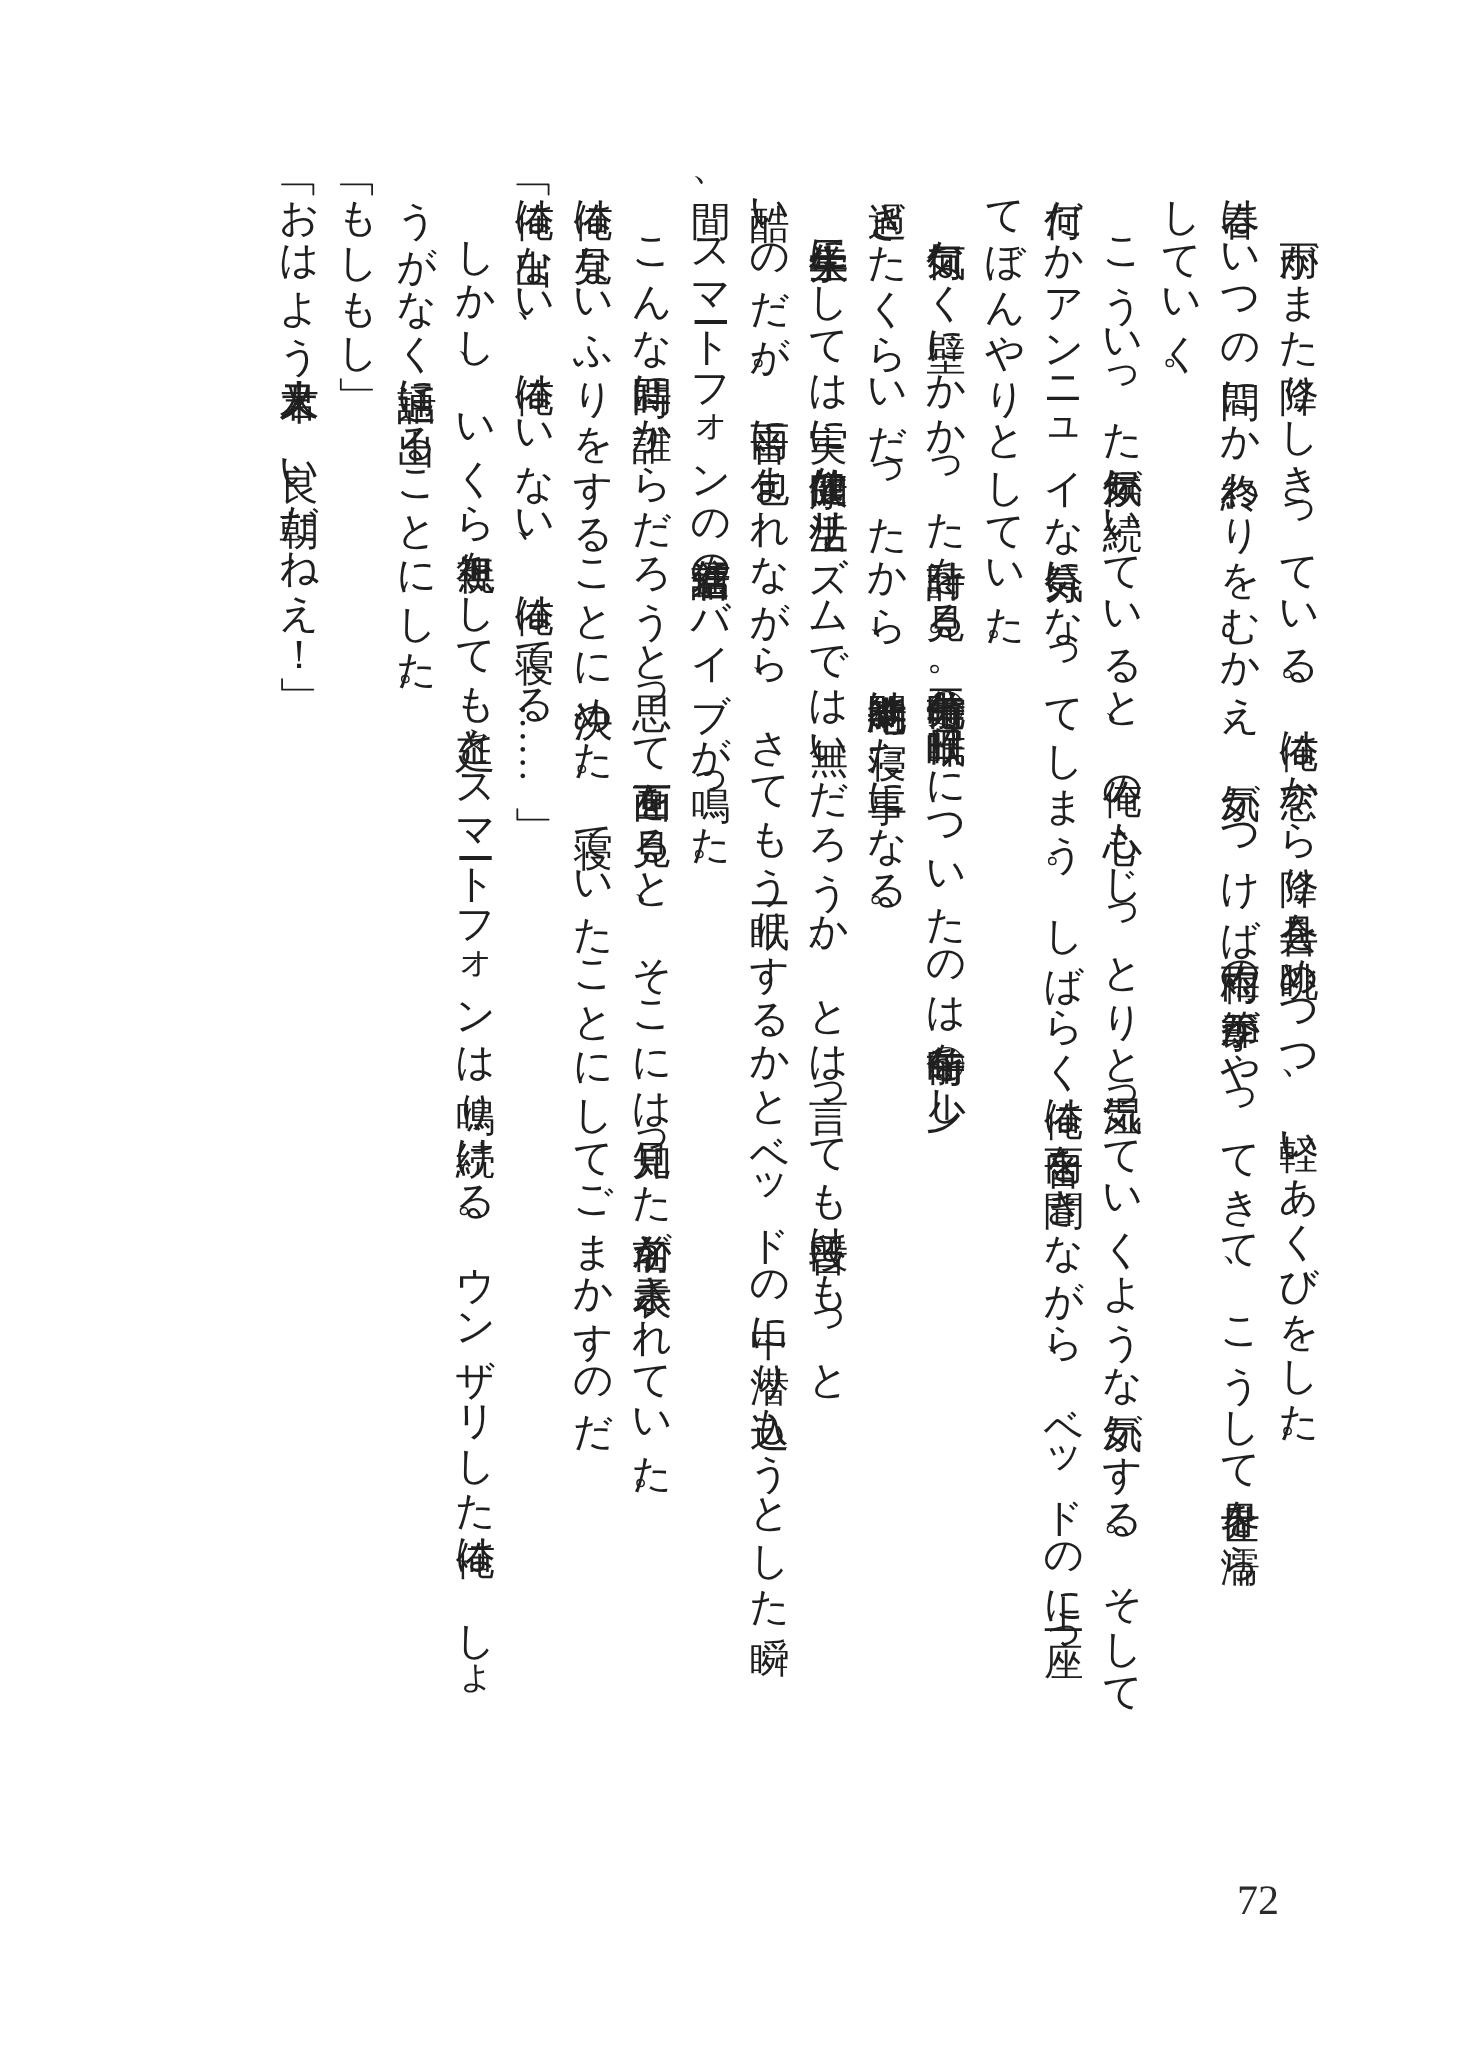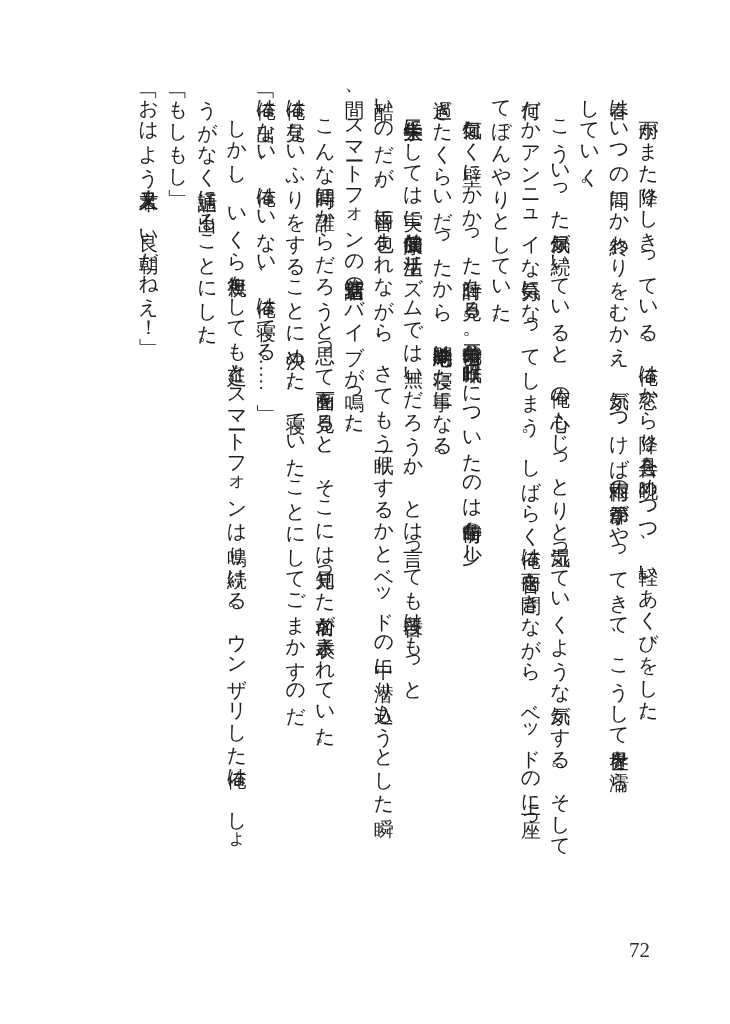--- a/index.html
+++ b/index.html
@@ -32,21 +32,21 @@
   .tline {
     margin: 0;
     padding: 0;
     white-space: nowrap;        
   }
   .page-number {
     position: absolute;
     left: 608px;
     top: 938px;
     width: 42px;
-    text-align: right;
+    text-align: center;
     font-size: 21px;
     color: #2b2b2b;
     font-family: "Liberation Serif", "DejaVu Serif", serif;
   }
 </style>
 </head>
 <body>
 
 <div class="page">
 

